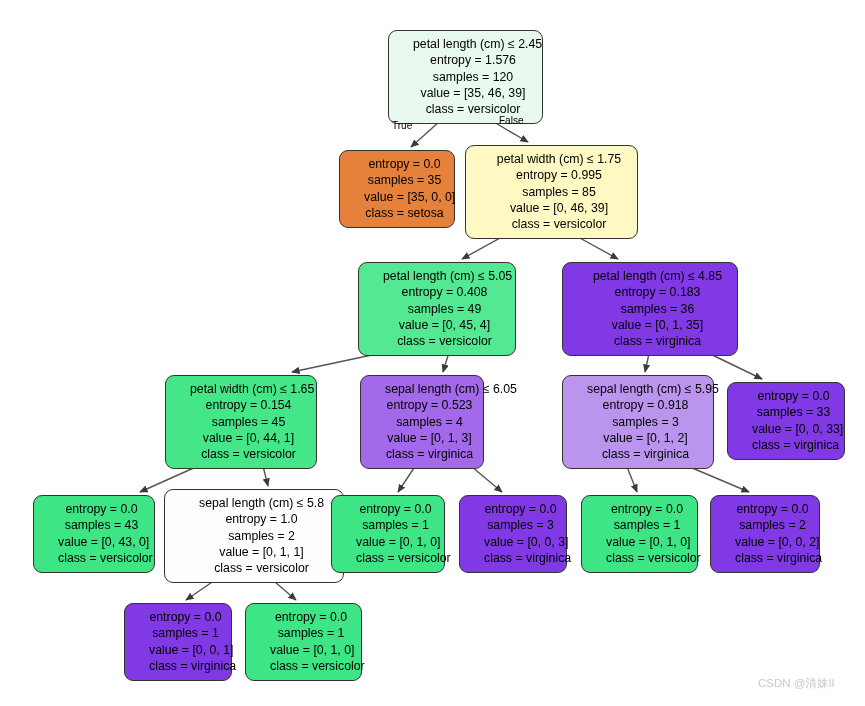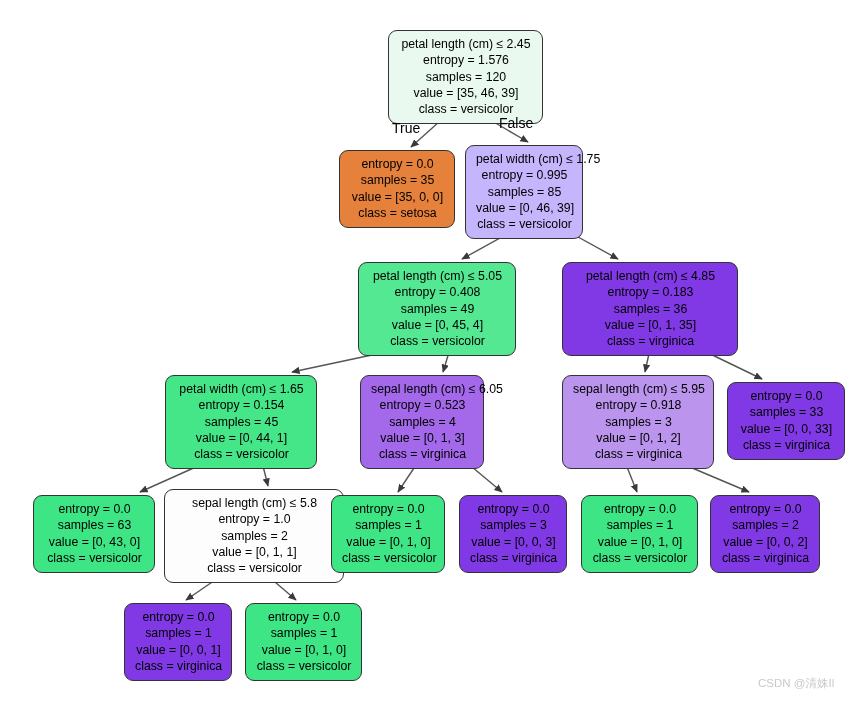--- a/index.html
+++ b/index.html
@@ -28,30 +28,30 @@
   .node {
     position: absolute;
     box-sizing: border-box;
     border: 1px solid #333333;
     border-radius: 9px;
     background: #ffffff;
     color: #000000;
     text-align: center;
     font-size: 12.3px;
     line-height: 16.3px;
-    padding: 5px 9px 6px 10px;
+    padding: 5px 9px 6px 24px;
     white-space: nowrap;
     z-index: 2;
   }
   .node .ln {
     display: block;
   }
   .edge-label {
     position: absolute;
-    font-size: 14px;
+    font-size: 10px;
     color: #000000;
     z-index: 3;
     white-space: nowrap;
   }
   .watermark {
     position: absolute;
     font-size: 11.5px;
     color: #c9c9c9;
     z-index: 4;
     white-space: nowrap;
@@ -95,21 +95,21 @@
         <span class="ln">samples = 120</span>
         <span class="ln">value = [35, 46, 39]</span>
         <span class="ln">class = versicolor</span>
       </div>
       <div class="node" style="left: 339px; top: 150px; width: 116px; min-height: 76px; background: rgb(229, 129, 58); border-color: rgb(51, 51, 51);">
         <span class="ln">entropy = 0.0</span>
         <span class="ln">samples = 35</span>
         <span class="ln">value = [35, 0, 0]</span>
         <span class="ln">class = setosa</span>
       </div>
-      <div class="node" style="left: 465px; top: 145px; width: 118px; min-height: 86px; background: #c4b5fd; border-color: rgb(51, 51, 51);">
+      <div class="node" style="left: 465px; top: 145px; width: 173px; min-height: 86px; background: #fef9c3; border-color: rgb(51, 51, 51);">
         <span class="ln">petal width (cm) ≤ 1.75</span>
         <span class="ln">entropy = 0.995</span>
         <span class="ln">samples = 85</span>
         <span class="ln">value = [0, 46, 39]</span>
         <span class="ln">class = versicolor</span>
       </div>
       <div class="node" style="left: 358px; top: 262px; width: 158px; min-height: 86px; background: rgb(83, 232, 145); border-color: rgb(51, 51, 51);">
         <span class="ln">petal length (cm) ≤ 5.05</span>
         <span class="ln">entropy = 0.408</span>
         <span class="ln">samples = 49</span>
@@ -145,21 +145,21 @@
         <span class="ln">class = virginica</span>
       </div>
       <div class="node" style="left: 727px; top: 382px; width: 118px; min-height: 76px; background: rgb(129, 57, 229); border-color: rgb(51, 51, 51);">
         <span class="ln">entropy = 0.0</span>
         <span class="ln">samples = 33</span>
         <span class="ln">value = [0, 0, 33]</span>
         <span class="ln">class = virginica</span>
       </div>
       <div class="node" style="left: 33px; top: 495px; width: 122px; min-height: 76px; background: rgb(62, 229, 132); border-color: rgb(51, 51, 51);">
         <span class="ln">entropy = 0.0</span>
-        <span class="ln">samples = 63</span>
+        <span class="ln">samples = 43</span>
         <span class="ln">value = [0, 43, 0]</span>
         <span class="ln">class = versicolor</span>
       </div>
       <div class="node" style="left: 164px; top: 489px; width: 180px; min-height: 86px; background: rgb(253, 253, 253); border-color: rgb(51, 51, 51);">
         <span class="ln">sepal length (cm) ≤ 5.8</span>
         <span class="ln">entropy = 1.0</span>
         <span class="ln">samples = 2</span>
         <span class="ln">value = [0, 1, 1]</span>
         <span class="ln">class = versicolor</span>
       </div>

